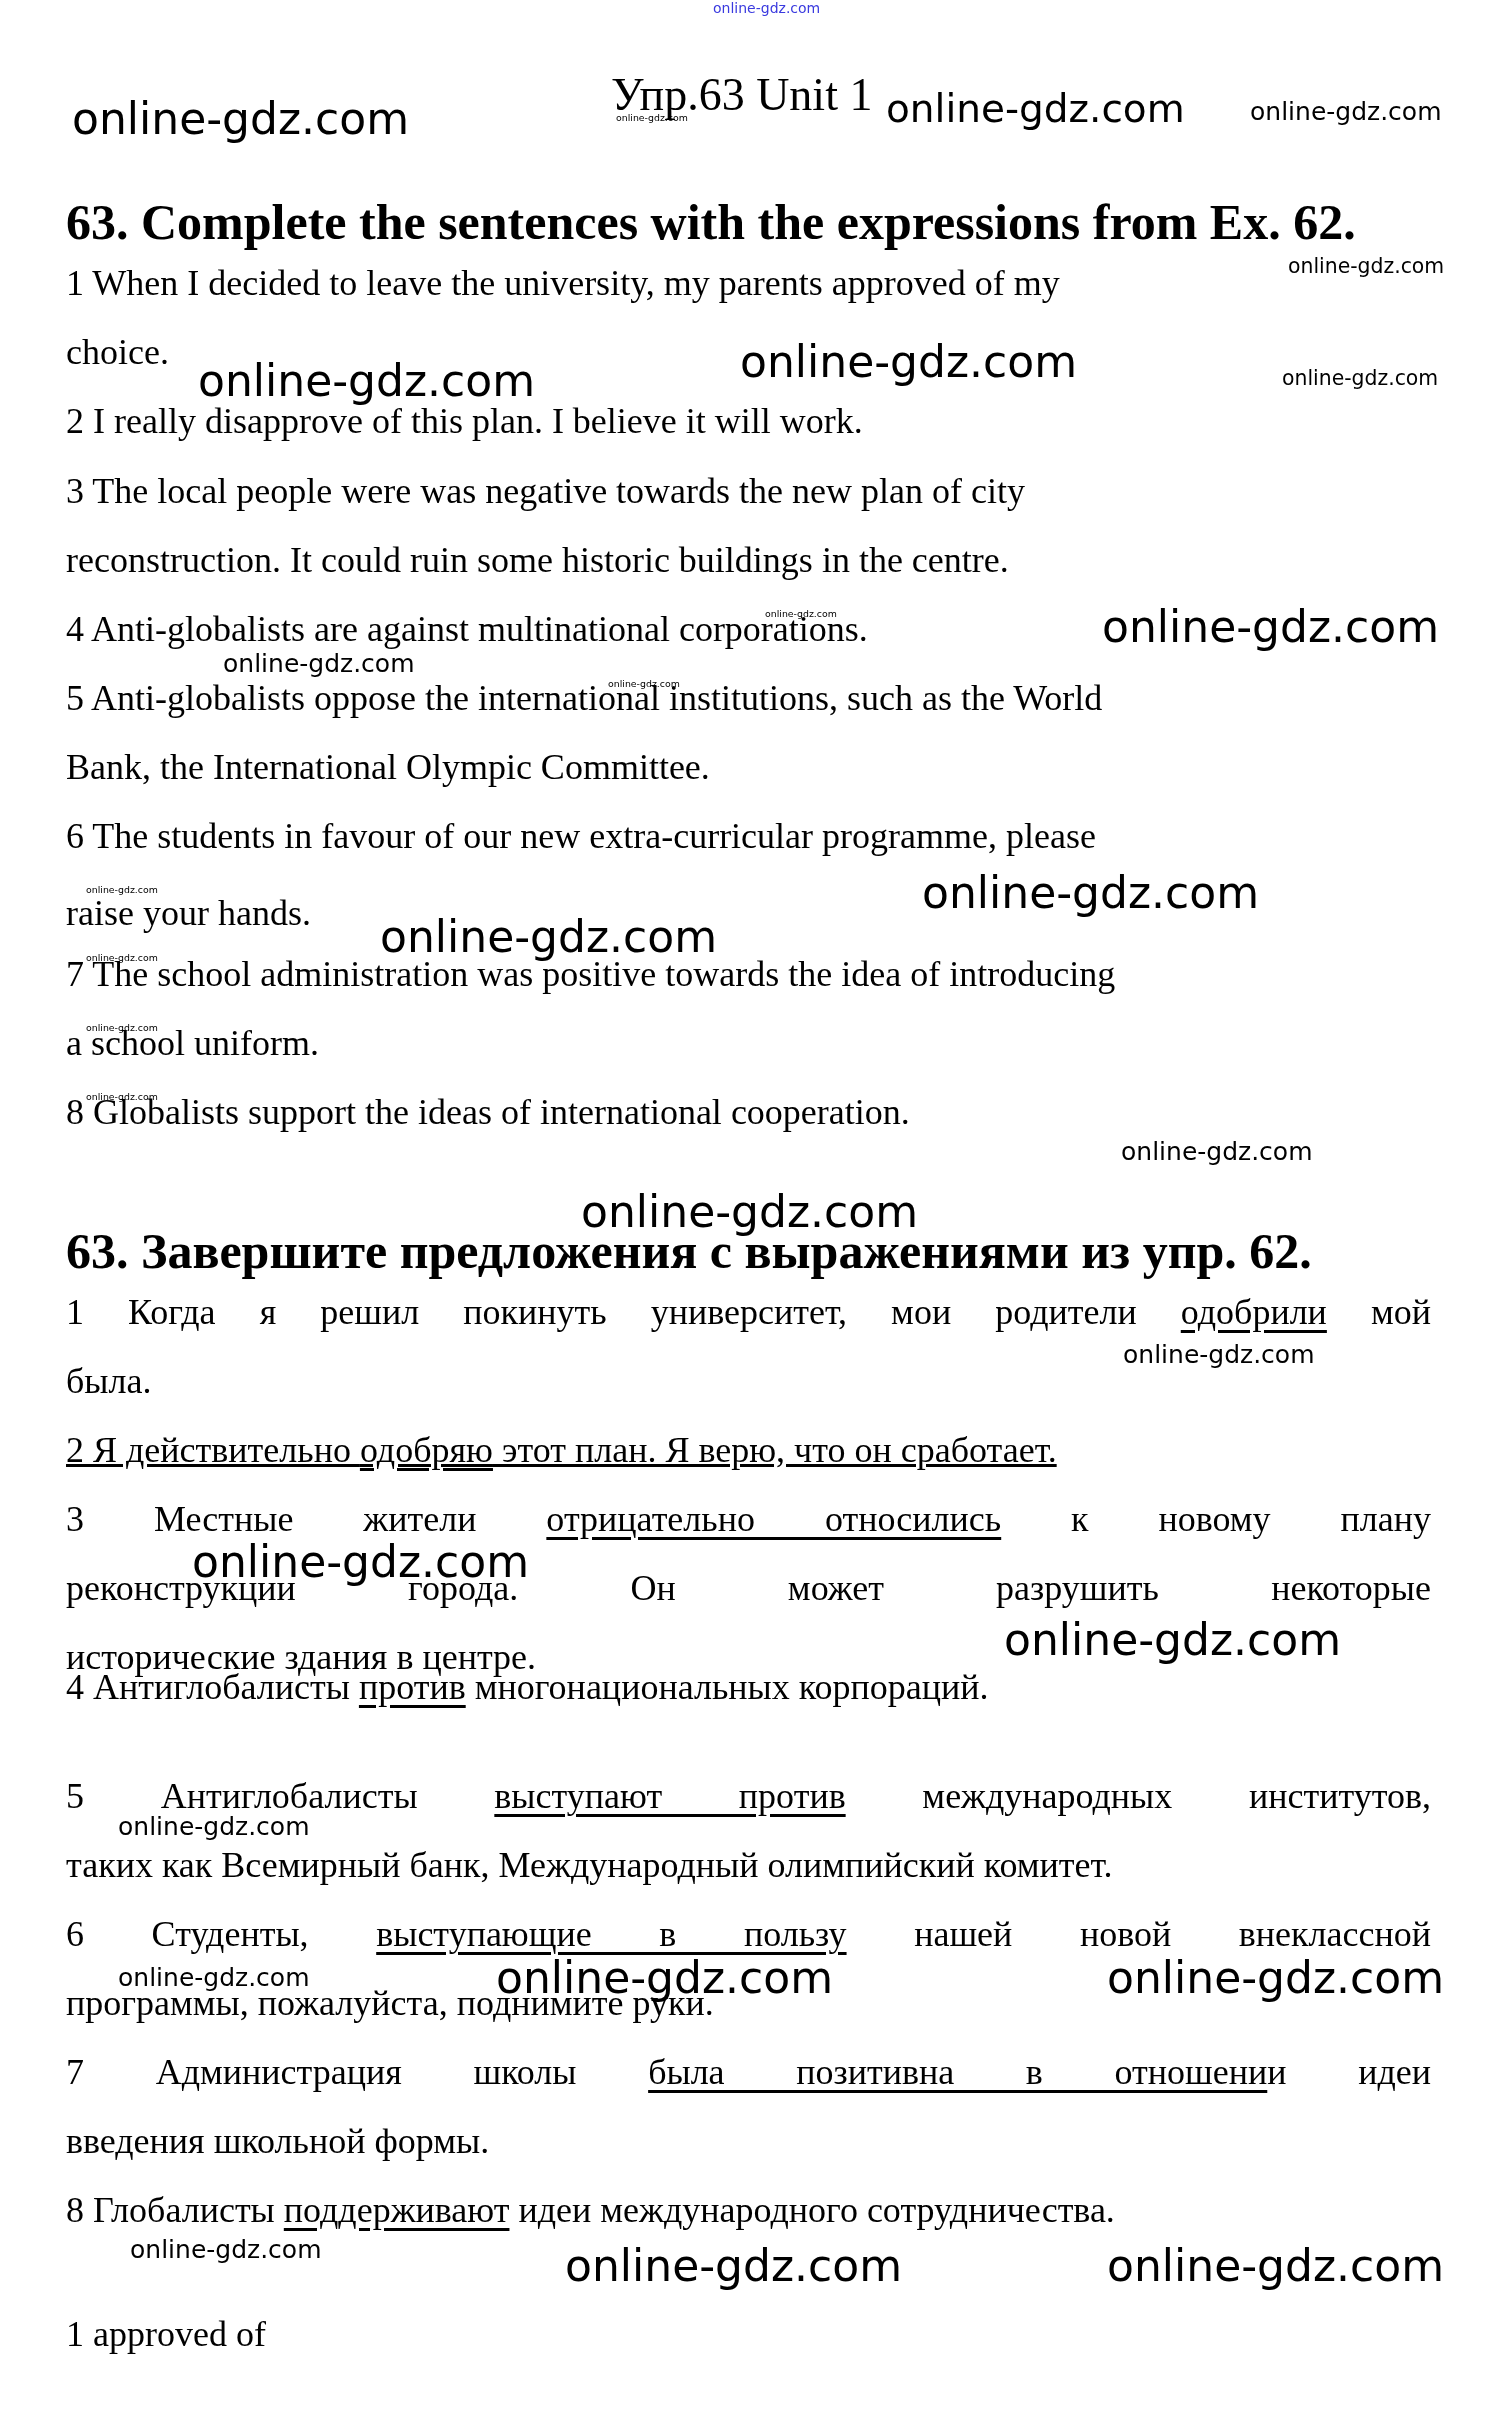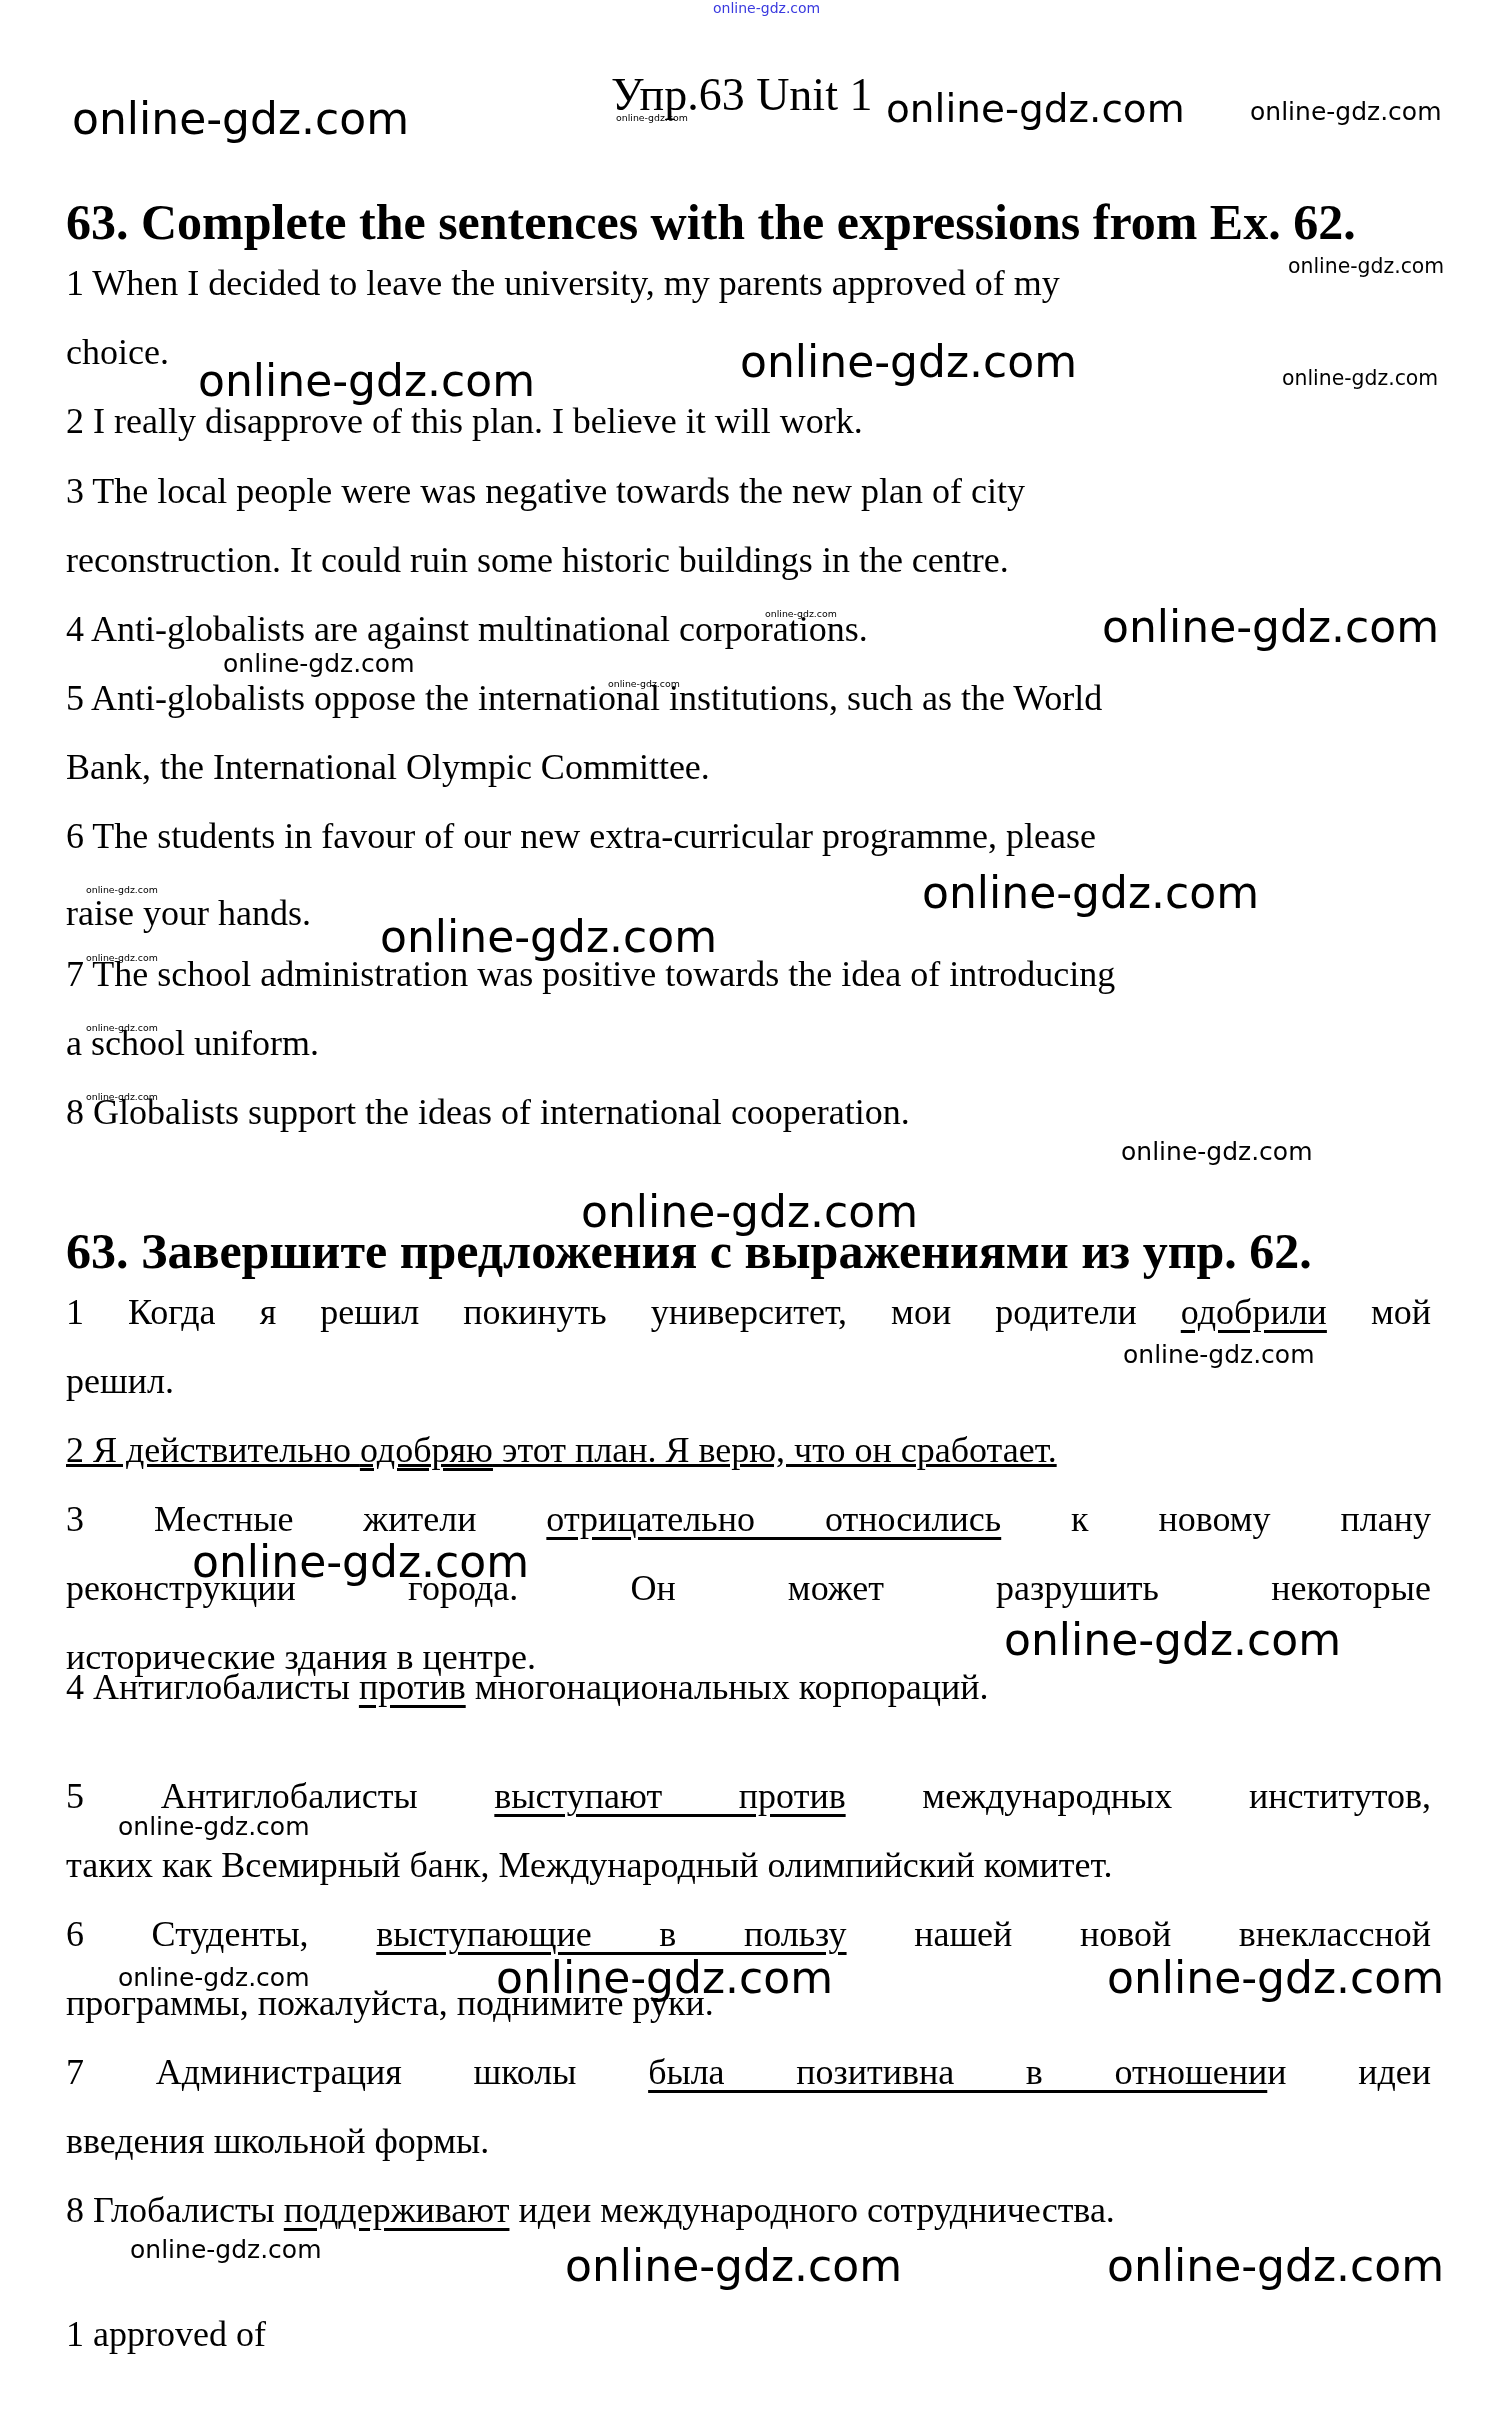--- a/index.html
+++ b/index.html
@@ -66,21 +66,21 @@
 <div class="line" style="top:746px;">Bank, the International Olympic Committee.</div>
 <div class="line" style="top:815px;">6 The students in favour of our new extra-curricular programme, please</div>
 <div class="line" style="top:884px;margin-top:8px;">raise your hands.</div>
 <div class="line" style="top:953px;">7 The school administration was positive towards the idea of introducing</div>
 <div class="line" style="top:1022px;">a school uniform.</div>
 <div class="line" style="top:1091px;">8 Globalists support the ideas of international cooperation.</div>
 
 <div class="heading" style="top:1222px;">63. Завершите предложения с выражениями из упр. 62.</div>
 
 <div class="line just" style="top:1291px;"><span>1 Когда я решил покинуть университет, мои родители </span><u>одобрили</u><span> мой</span></div>
-<div class="line" style="top:1360px;">решил.</div>
+<div class="line" style="top:1360px;">была.</div>
 
 <div class="line" style="top:1429px;text-decoration:underline;"><span>2 Я действительно </span><u>одобряю</u><span> этот план. Я верю, что он сработает.</span></div>
 
 <div class="line just" style="top:1498px;"><span>3 Местные жители </span><u>отрицательно относились</u><span> к новому плану</span></div>
 <div class="line just" style="top:1567px;">реконструкции города. Он может разрушить некоторые</div>
 <div class="line" style="top:1636px;">исторические здания в центре.</div>
 
 <div class="line" style="top:1666px;text-align:center;"><span>4 Антиглобалисты </span><u>против</u><span> многонациональных корпораций.</span></div>
 
 <div class="line just" style="top:1775px;"><span>5 Антиглобалисты </span><u>выступают против</u><span> международных институтов,</span></div>

